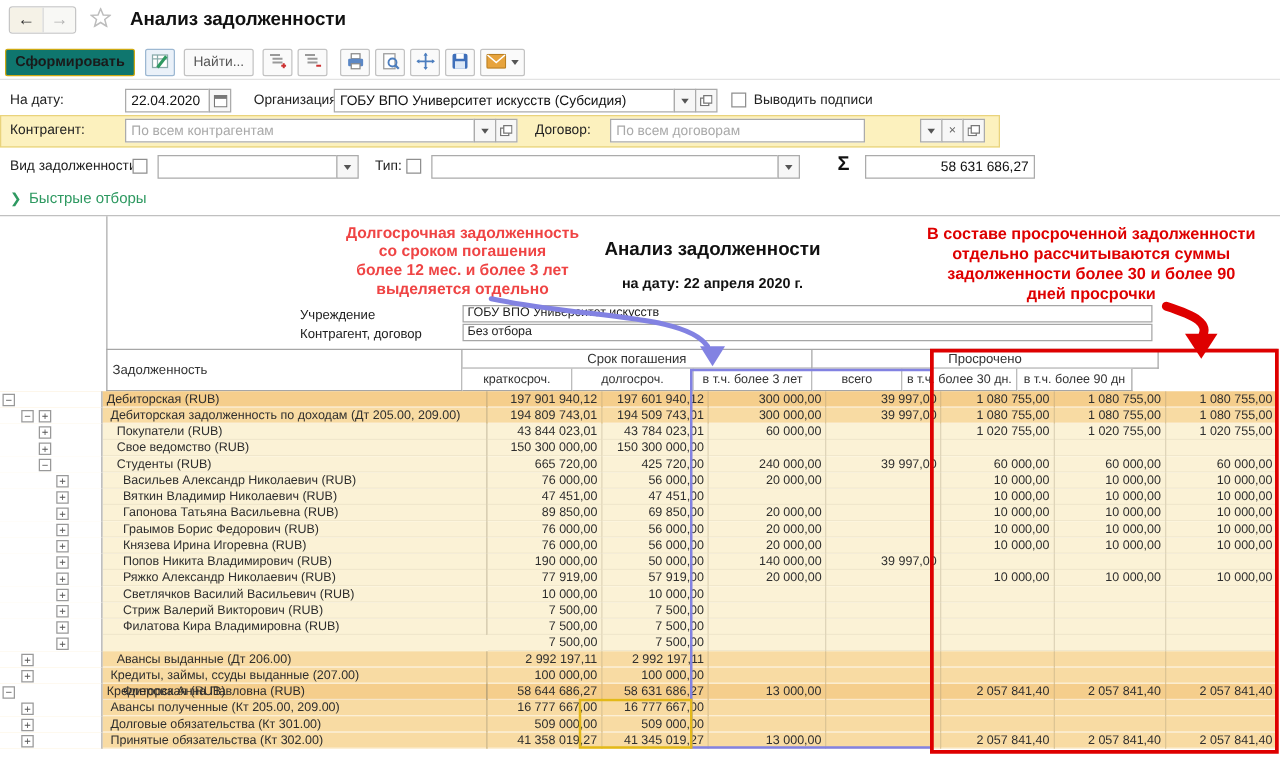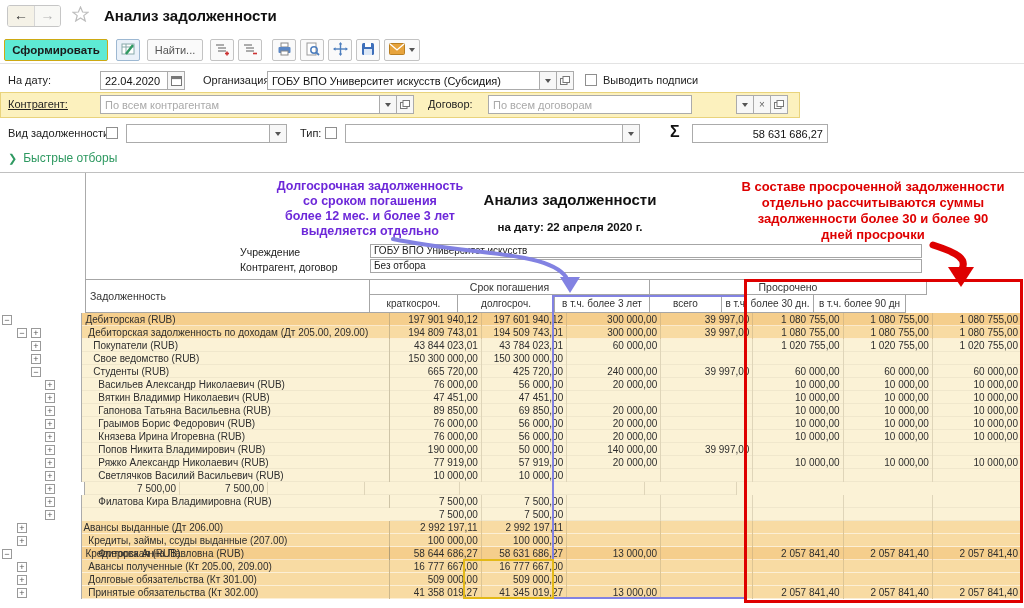--- a/index.html
+++ b/index.html
@@ -12,21 +12,21 @@
   .navbar { position:absolute; left:0; top:0; width:1024px; height:34px; }
   .navbtns { position:absolute; left:7px; top:5px; display:flex; border:1px solid #c6c6c6; border-radius:3px; overflow:hidden; }
   .navbtn { width:26px; height:20px; background:#f5f2e7; text-align:center; line-height:18px; font-size:14px; cursor:pointer; }
   .navbtn.fwd { border-left:1px solid #d6d6d6; color:#b3b3b3; background:#f8f8f5; }
   .navbtn.back { color:#333; }
   .star { position:absolute; left:72px; top:6px; }
   .page-title { position:absolute; left:104px; top:7px; font-size:15px; font-weight:bold; color:#111; }
   
   .toolbar { position:absolute; left:0; top:36px; width:1024px; height:28px; border-bottom:1px solid #e3e3e3; }
   .btn { position:absolute; top:3px; height:22px; border:1px solid #c3c3c3; border-radius:2px; background:#fafafa; font-size:11px; color:#333; display:flex; align-items:center; justify-content:center; cursor:pointer; }
-  .btn-generate { left:4px; width:104px; background:#5eead4; border-color:#cda913; font-weight:bold; color:#1a1a1a; font-size:11.5px; }
+  .btn-generate { left:4px; width:104px; background:#0f766e; border-color:#cda913; font-weight:bold; color:#1a1a1a; font-size:11.5px; }
   .btn-settings { left:116px; width:24px; background:#eaf1f9; border-color:#9db8d2; }
   .btn-find { left:147px; width:56px; color:#555; }
   .btn-exp { left:210px; width:24px; }
   .btn-col { left:238px; width:24px; }
   .btn-print { left:272px; width:24px; }
   .btn-preview { left:300px; width:24px; }
   .btn-fit { left:328px; width:24px; }
   .btn-save { left:356px; width:24px; }
   .btn-mail { left:384px; width:36px; }
   .caret { width:0; height:0; border-left:3.5px solid transparent; border-right:3.5px solid transparent; border-top:4px solid #555; margin-left:4px; }
@@ -35,21 +35,21 @@
   .field { position:absolute; height:19px; border:1px solid #ababab; background:#fff; font-size:11px; color:#111; padding:0 4px; font-family:"Liberation Sans", sans-serif; }
   .field::placeholder { color:#a9a9a9; }
   .sq { position:absolute; height:19px; width:18px; border:1px solid #ababab; background:#f7f7f7; display:flex; align-items:center; justify-content:center; cursor:pointer; }
   .cb { position:absolute; width:12px; height:12px; border:1px solid #8f8f8f; background:#fff; cursor:pointer; }
   .yellowband { position:absolute; left:0; top:92px; width:800px; height:26px; background:#fcf1be; border:1px solid #e9d37c; }
   .quick { position:absolute; left:8px; top:151px; font-size:12px; color:#2e9961; cursor:pointer; }
   .quick .chev { display:inline-block; margin-right:6px; font-size:11px; }
   
   .report { position:absolute; left:0; top:172px; width:1024px; height:436px; background:#fff; border-top:1px solid #c0c0c0; font-size:10px; }
   .treeline { position:absolute; left:85px; top:0; width:1px; height:140px; background:#ababab; }
-  .ann-left { position:absolute; left:250px; top:6px; width:240px; text-align:center; font-size:12.5px; font-weight:bold; color:#6d28d9; line-height:15px; white-space:pre-line; }
+  .ann-left { position:absolute; left:250px; top:6px; width:240px; text-align:center; font-size:12.5px; font-weight:bold; color:#ef4444; line-height:15px; white-space:pre-line; }
   .rpt-title { position:absolute; left:420px; top:18px; width:300px; text-align:center; font-size:15px; font-weight:bold; color:#111; }
   .rpt-date { position:absolute; left:420px; top:48px; width:300px; text-align:center; font-size:11.5px; font-weight:bold; color:#111; }
   .ann-right { position:absolute; left:726px; top:6px; width:294px; text-align:center; font-size:13px; font-weight:bold; color:#de0000; line-height:16px; white-space:pre-line; }
   .info-label { position:absolute; left:240px; font-size:10.5px; color:#222; }
   .info-value { position:absolute; left:370px; width:552px; height:14px; border:1px solid #a6a6a6; padding-left:3px; font-size:10px; line-height:12px; color:#222; background:#fff; }
   
   .hdr { position:absolute; left:85px; top:106px; width:937px; height:34px; display:flex; border-top:1px solid #a6a6a6; }
   .hc { border-right:1px solid #a6a6a6; border-bottom:1px solid #a6a6a6; display:flex; align-items:center; justify-content:center; font-size:10.5px; color:#333; background:#fff; }
   .hc.name { width:285px; justify-content:flex-start; padding-left:4px; border-left:1px solid #a6a6a6; }
   .hc.ost { width:95px; }
@@ -199,21 +199,21 @@
       <svg width="10" height="9" viewBox="0 0 10 9">
           <rect x="0.5" y="2.5" width="6.5" height="6" fill="#fff" stroke="#777"></rect>
           <rect x="3" y="0.5" width="6.5" height="6" fill="#fff" stroke="#777"></rect>
         </svg>
     </div>
     <span class="cb" style="left:585px; top:74px;"></span>
     <div class="flabel" style="left:603px; top:74px;">Выводить подписи</div>
   </div>
 
   <div class="yellowband"></div>
-  <div class="flabel" style="left:8px; top:98px;text-decoration:underline;">Контрагент:</div>
+  <div class="flabel" style="left:8px; top:98px;">Контрагент:</div>
   <input class="field" style="left: 100px; top: 95px; width: 280px;" placeholder="По всем контрагентам">
   <div class="sq" style="left:379px; top:95px;">
       <span class="caret" style="margin:0;"></span>
     </div>
   <div class="sq" style="left:396px; top:95px;">
     <svg width="10" height="9" viewBox="0 0 10 9">
         <rect x="0.5" y="2.5" width="6.5" height="6" fill="#fff" stroke="#777"></rect>
         <rect x="3" y="0.5" width="6.5" height="6" fill="#fff" stroke="#777"></rect>
       </svg>
   </div>
@@ -460,20 +460,21 @@
           <div class="tcell cnum c2"></div>
           <div class="tcell cnum c3"></div>
           <div class="tcell cnum c4"></div>
           <div class="tcell cnum c5"></div>
           <div class="tcell cnum c6"></div>
         </div>
         <div class="trow lvl4">
           <div class="tcell tree">
             <span class="exp" style="left: 45px;">+</span>
           </div>
+          <div class="tcell cname" style="padding-left: 16px;">Стриж Валерий Викторович (RUB)</div>
           <div class="tcell cnum c0">7 500,00</div>
           <div class="tcell cnum c1">7 500,00</div>
           <div class="tcell cnum c2"></div>
           <div class="tcell cnum c3"></div>
           <div class="tcell cnum c4"></div>
           <div class="tcell cnum c5"></div>
           <div class="tcell cnum c6"></div>
         </div>
         <div class="trow lvl4">
           <div class="tcell tree">
@@ -498,21 +499,21 @@
           <div class="tcell cnum c2"></div>
           <div class="tcell cnum c3"></div>
           <div class="tcell cnum c4"></div>
           <div class="tcell cnum c5"></div>
           <div class="tcell cnum c6"></div>
         </div>
         <div class="trow lvl2">
           <div class="tcell tree">
             <span class="exp" style="left: 17px;">+</span>
           </div>
-          <div class="tcell cname" style="padding-left: 1px;">Авансы выданные (Дт 206.00)</div>
+          <div class="tcell cname" style="padding-left: 11px;">Авансы выданные (Дт 206.00)</div>
           <div class="tcell cnum c0">2 992 197,11</div>
           <div class="tcell cnum c1">2 992 197,11</div>
           <div class="tcell cnum c2"></div>
           <div class="tcell cnum c3"></div>
           <div class="tcell cnum c4"></div>
           <div class="tcell cnum c5"></div>
           <div class="tcell cnum c6"></div>
         </div>
         <div class="trow lvl2">
           <div class="tcell tree">

